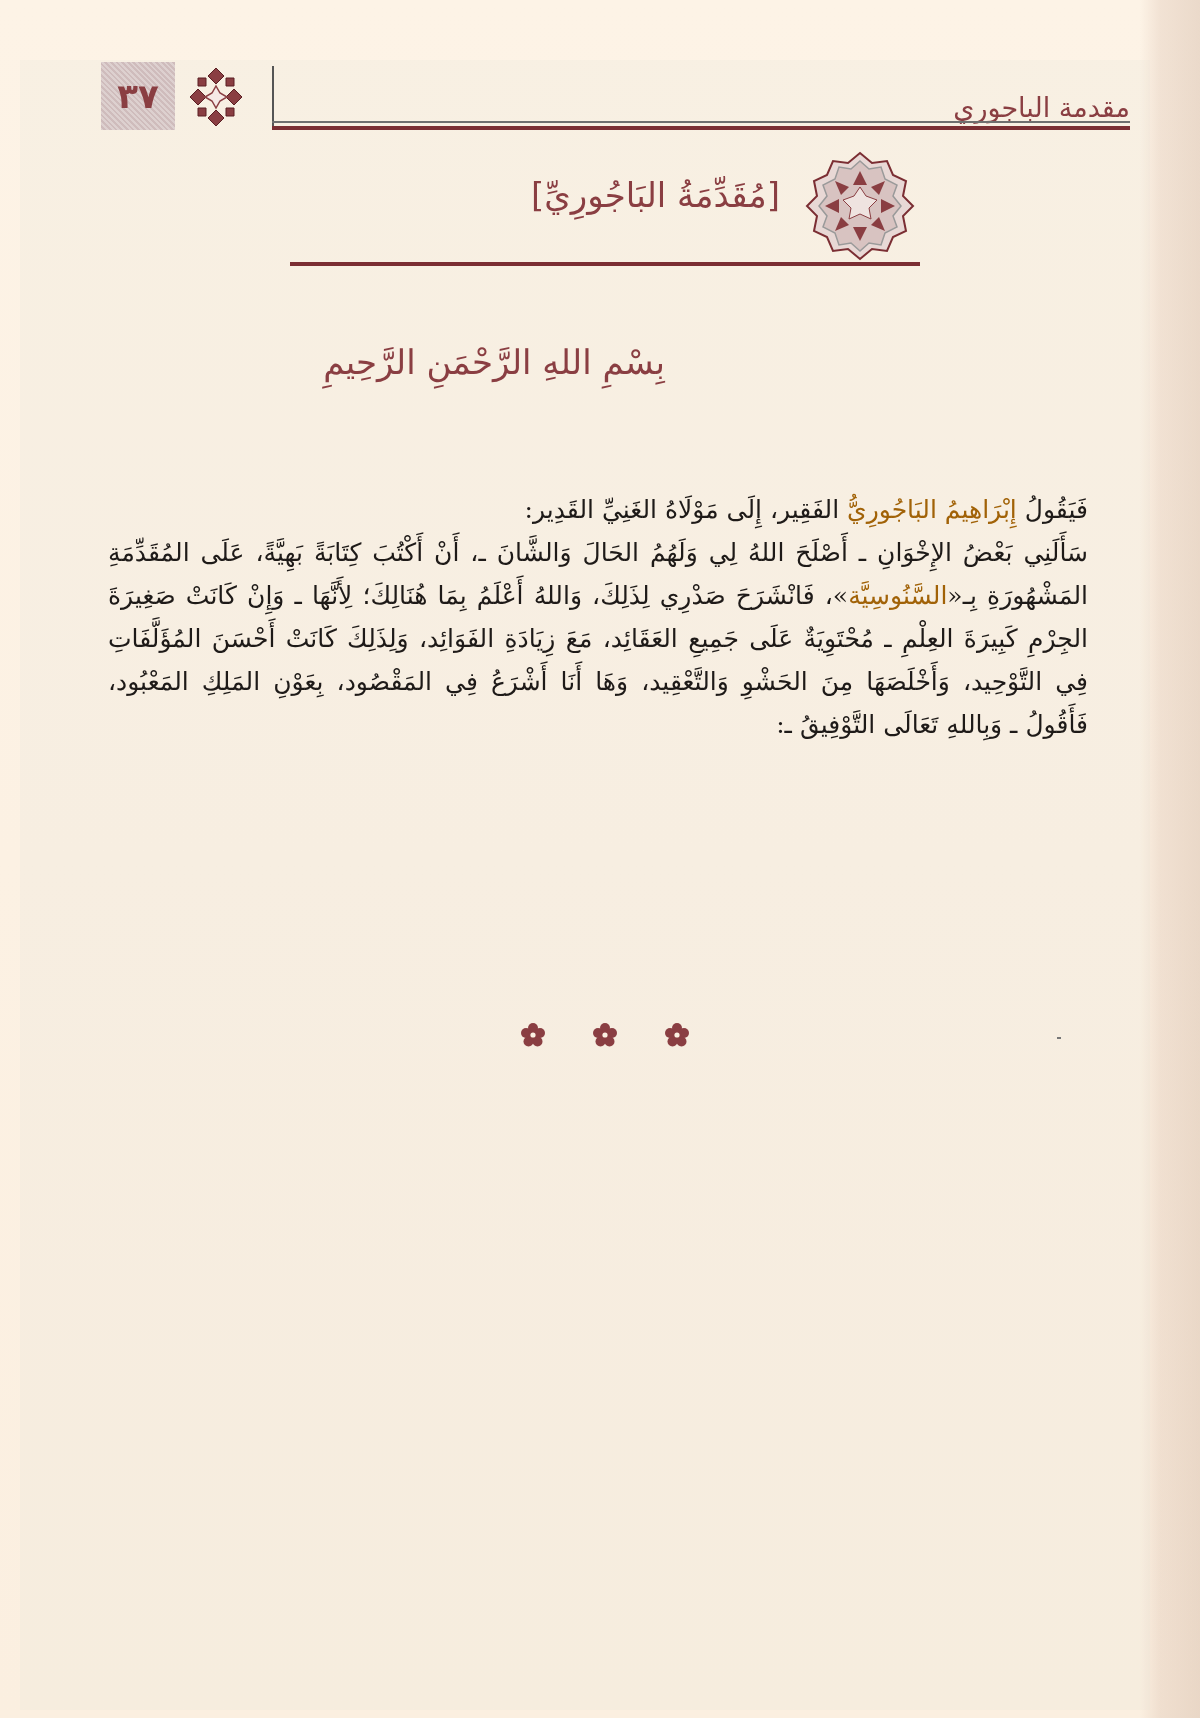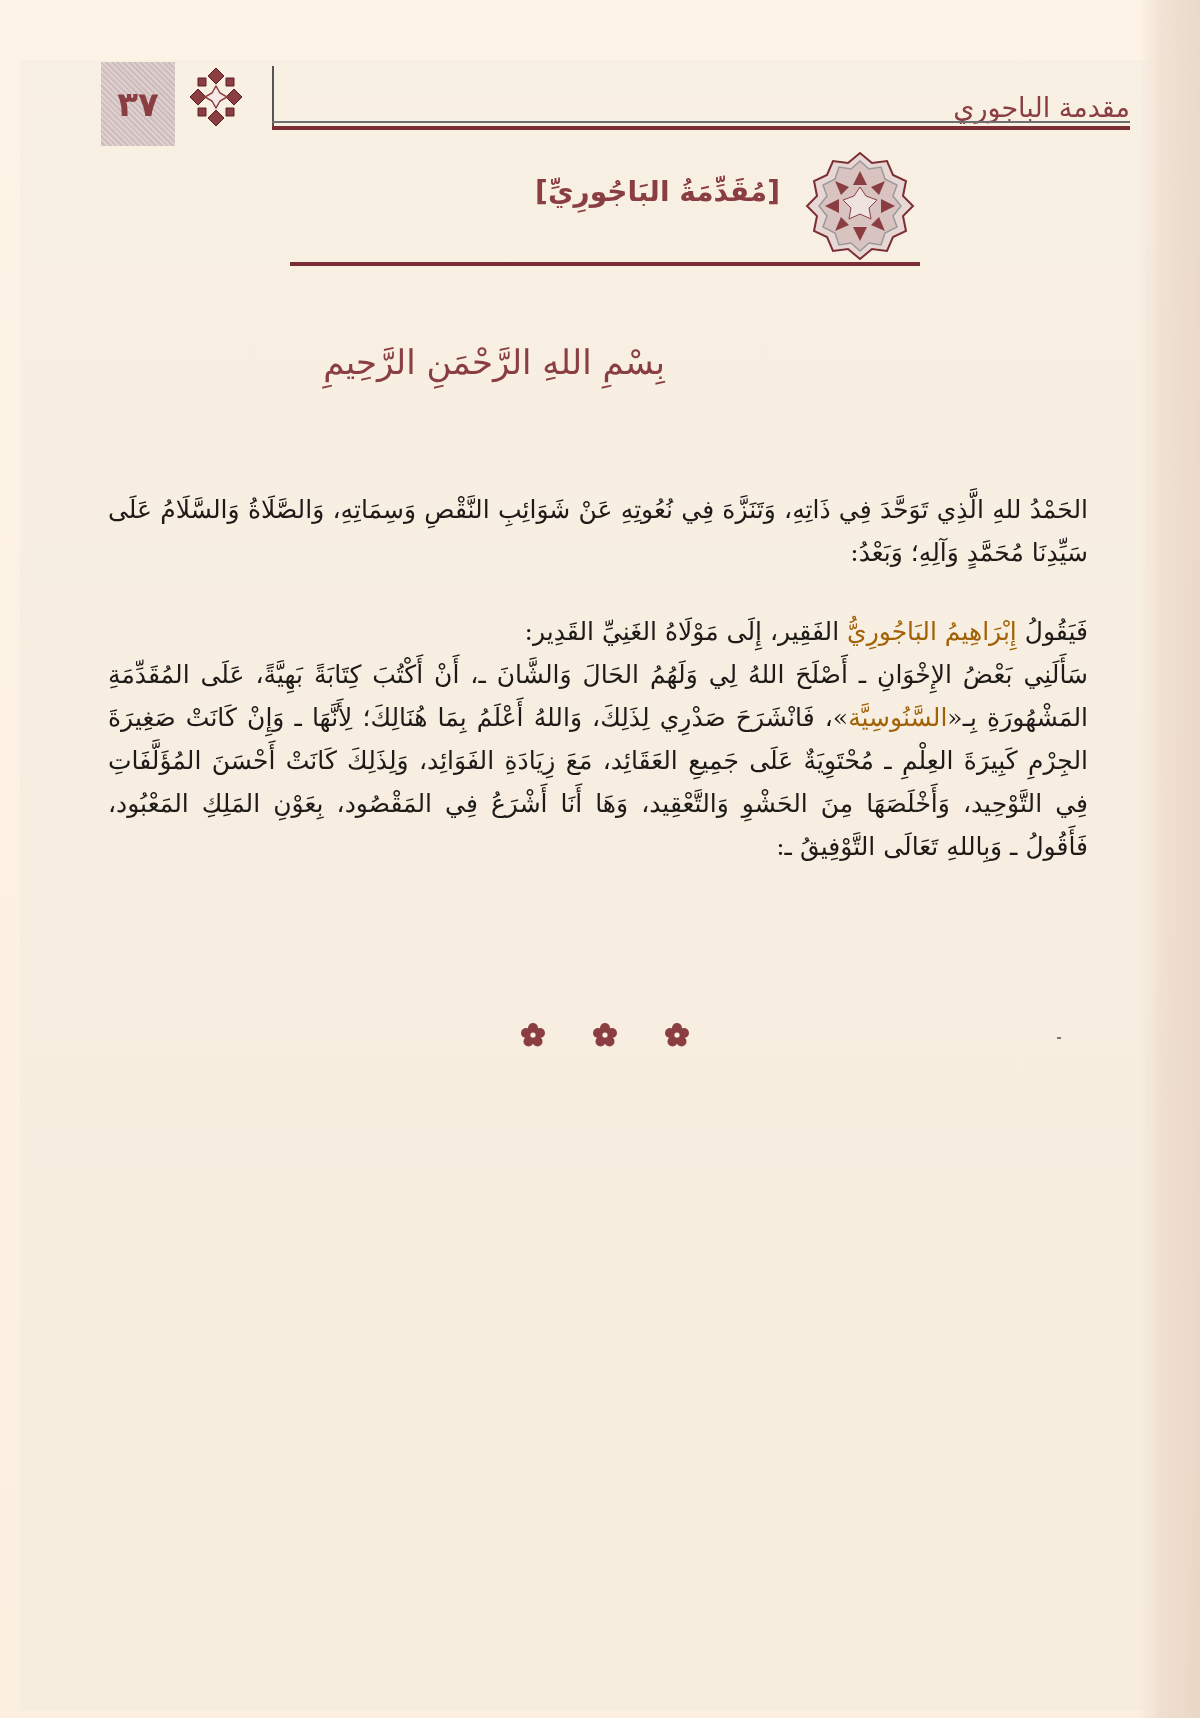--- a/index.html
+++ b/index.html
@@ -25,37 +25,37 @@
     }
     .head-rule {
       position: absolute; left: 272px; width: 858px;
     }
     .head-rule.thin { top: 121px; height: 2px; background: #6f6f6f; }
     .head-rule.thick { top: 126px; height: 4px; background: #7b2e33; }
     .head-vert {
       position: absolute; left: 272px; top: 66px; width: 2px; height: 62px; background: #555;
     }
     .page-num-box {
-      position: absolute; left: 101px; top: 62px; width: 74px; height: 84px;
+      position: absolute; left: 101px; top: 62px; width: 74px; height: 68px;
       background: repeating-linear-gradient(45deg, #ddd0cf 0 2px, #cfbcbc 2px 4px);
       display: flex; align-items: center; justify-content: center;
     }
     .page-num {
       font-size: 34px; color: #8a3e42; font-weight: bold; direction: rtl;
     }
     .head-ornament {
       position: absolute; left: 186px; top: 66px; width: 60px; height: 62px;
     }
     
     .title-ornament {
       position: absolute; left: 805px; top: 151px; width: 110px; height: 110px;
     }
     .chapter-title {
       position: absolute; right: 420px; top: 175px;
-      font-size: 28px; color: #8a3e42; font-weight: bold; direction: rtl;
+      font-size: 34px; color: #8a3e42; font-weight: normal; direction: rtl;
       white-space: nowrap;
     }
     .title-rule {
       position: absolute; left: 290px; top: 262px; width: 630px; height: 4px; background: #7b2e33;
     }
     
     .basmala {
       position: absolute; left: 0; width: 988px; top: 342px; text-align: center;
       font-size: 34px; color: #8a3e42; direction: rtl;
       font-family: "DejaVu Serif", serif;
@@ -126,21 +126,20 @@
     </g>
     <polygon points="55,36 61,45 72,49 64,57 66,68 55,63 44,68 46,57 38,49 49,45" fill="#efe3e0" stroke="#8a3e42" stroke-width="1"></polygon>
   </svg>
 </div>
 <div class="chapter-title">[مُقَدِّمَةُ البَاجُورِيِّ]</div>
 <div class="title-rule"></div>
 
 <div class="basmala">بِسْمِ اللهِ الرَّحْمَنِ الرَّحِيمِ</div>
 
 <div class="body-text">
-  <p class="para-1">الحَمْدُ للهِ الَّذِي تَوَحَّدَ فِي ذَاتِهِ، وَتَنَزَّهَ فِي نُعُوتِهِ عَنْ شَوَائِبِ النَّقْصِ وَسِمَاتِهِ، وَالصَّلَاةُ وَالسَّلَامُ عَلَى سَيِّدِنَا مُحَمَّدٍ وَآلِهِ؛ وَبَعْدُ:</p>
   <p>
     <span class="bold">فَيَقُولُ</span>
     <span class="red bold">إِبْرَاهِيمُ البَاجُورِيُّ</span>
     <span class="bold">الفَقِير، إِلَى مَوْلَاهُ الغَنِيِّ القَدِير:</span>
   </p>
   <p><span>سَأَلَنِي بَعْضُ الإِخْوَانِ ـ أَصْلَحَ اللهُ لِي وَلَهُمُ الحَالَ وَالشَّانَ ـ، أَنْ أَكْتُبَ كِتَابَةً بَهِيَّةً، عَلَى المُقَدِّمَةِ المَشْهُورَةِ بِـ«</span><span class="red bold">السَّنُوسِيَّة</span><span>»، فَانْشَرَحَ صَدْرِي لِذَلِكَ، وَاللهُ أَعْلَمُ بِمَا هُنَالِكَ؛ لِأَنَّهَا ـ وَإِنْ كَانَتْ صَغِيرَةَ الجِرْمِ كَبِيرَةَ العِلْمِ ـ مُحْتَوِيَةٌ عَلَى جَمِيعِ العَقَائِد، مَعَ زِيَادَةِ الفَوَائِد، وَلِذَلِكَ كَانَتْ أَحْسَنَ المُؤَلَّفَاتِ فِي التَّوْحِيد، وَأَخْلَصَهَا مِنَ الحَشْوِ وَالتَّعْقِيد، وَهَا أَنَا أَشْرَعُ فِي المَقْصُود، بِعَوْنِ المَلِكِ المَعْبُود،</span> <span class="bold">فَأَقُولُ ـ وَبِاللهِ تَعَالَى التَّوْفِيقُ ـ:</span></p>
 </div>
 
 <div class="flowers">
   <svg class="flower" viewBox="0 0 26 26">

